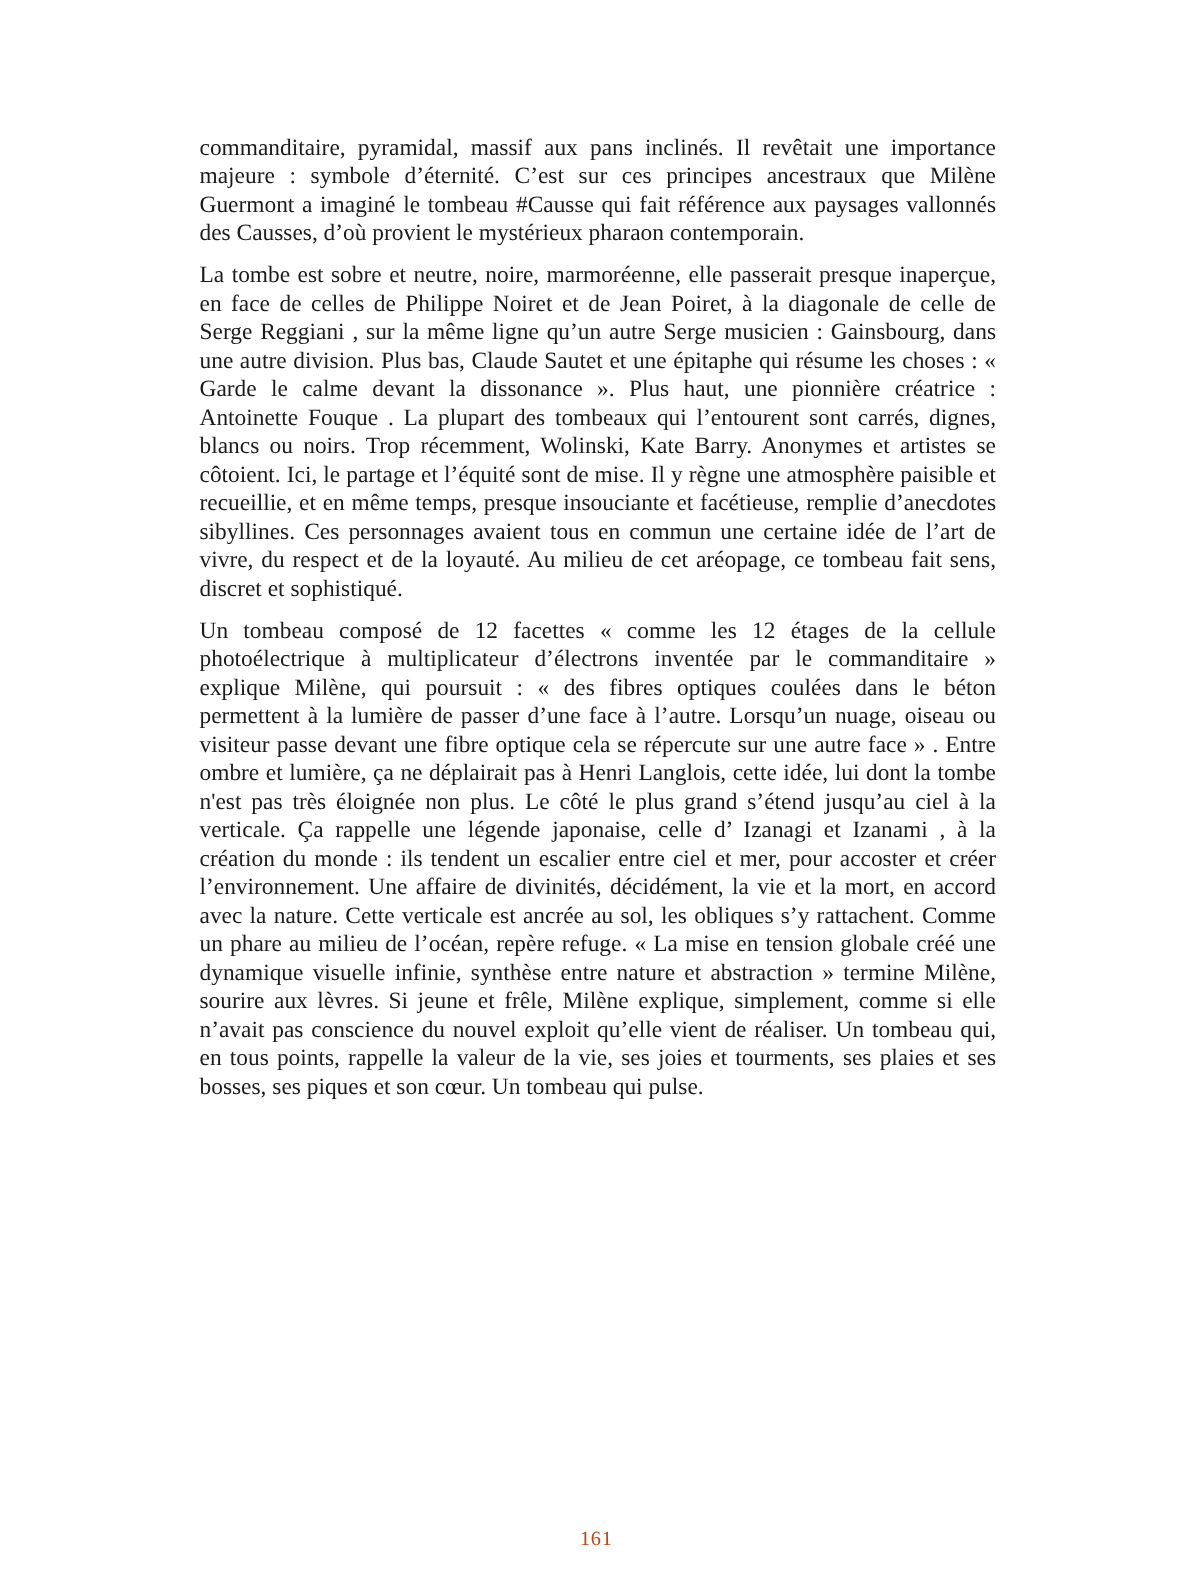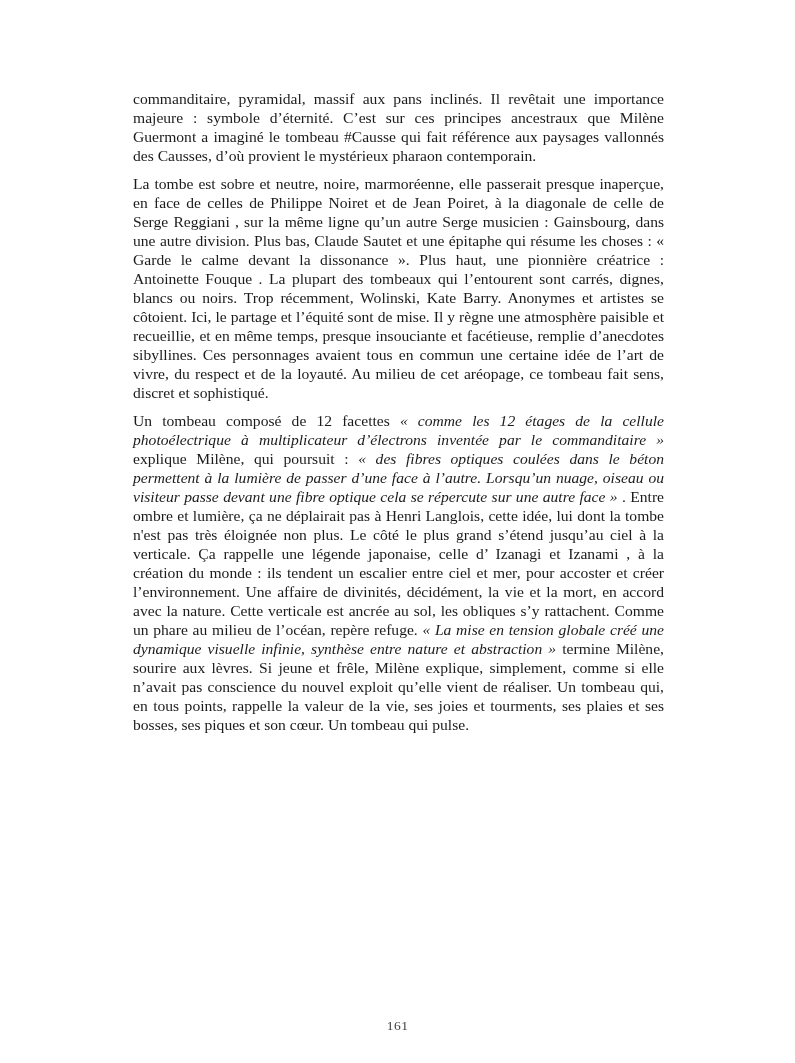--- a/index.html
+++ b/index.html
@@ -28,30 +28,29 @@
     font-size: 15.6px;
     line-height: 19px;
     text-align: justify;
     text-justify: inter-word;
   }
   .para {
     margin: 0 0 9px 0;
     padding: 0;
   }
   .run-italic {
-    font-style: italic;
   }
   .page-number {
     position: absolute;
     left: 0;
     right: 0;
     top: 1018px;
     text-align: center;
     font-size: 13.5px;
-    color: #404040;
+    color: #c2410c;
     letter-spacing: 0.5px;
   }
 </style>
 </head>
 <body>
 
 <div class="sheet">
   <div class="text-block" id="paragraphs">
       <p class="para"><span class="run-regular">commanditaire, pyramidal, massif aux pans inclinés. Il revêtait une importance majeure : symbole d’éternité. C’est sur ces principes ancestraux que Milène Guermont a imaginé le tombeau #Causse qui fait référence aux paysages vallonnés des Causses, d’où provient le mystérieux pharaon contemporain.</span></p>
       <p class="para"><span class="run-regular">La tombe est sobre et neutre, noire, marmoréenne, elle passerait presque inaperçue, en face de celles de Philippe Noiret et de Jean Poiret, à la diagonale de celle de Serge Reggiani , sur la même ligne qu’un autre Serge musicien : Gainsbourg, dans une autre division. Plus bas, Claude Sautet et une épitaphe qui résume les choses : « Garde le calme devant la dissonance ». Plus haut, une pionnière créatrice :  Antoinette Fouque . La plupart des tombeaux qui l’entourent sont carrés, dignes, blancs ou noirs. Trop récemment, Wolinski, Kate Barry. Anonymes et artistes se côtoient. Ici, le partage et l’équité sont de mise. Il y règne une atmosphère paisible et recueillie, et en même temps, presque insouciante et facétieuse, remplie d’anecdotes sibyllines. Ces personnages avaient tous en commun une certaine idée de l’art de vivre, du respect et de la loyauté. Au milieu de cet aréopage, ce tombeau fait sens, discret et sophistiqué.</span></p>

